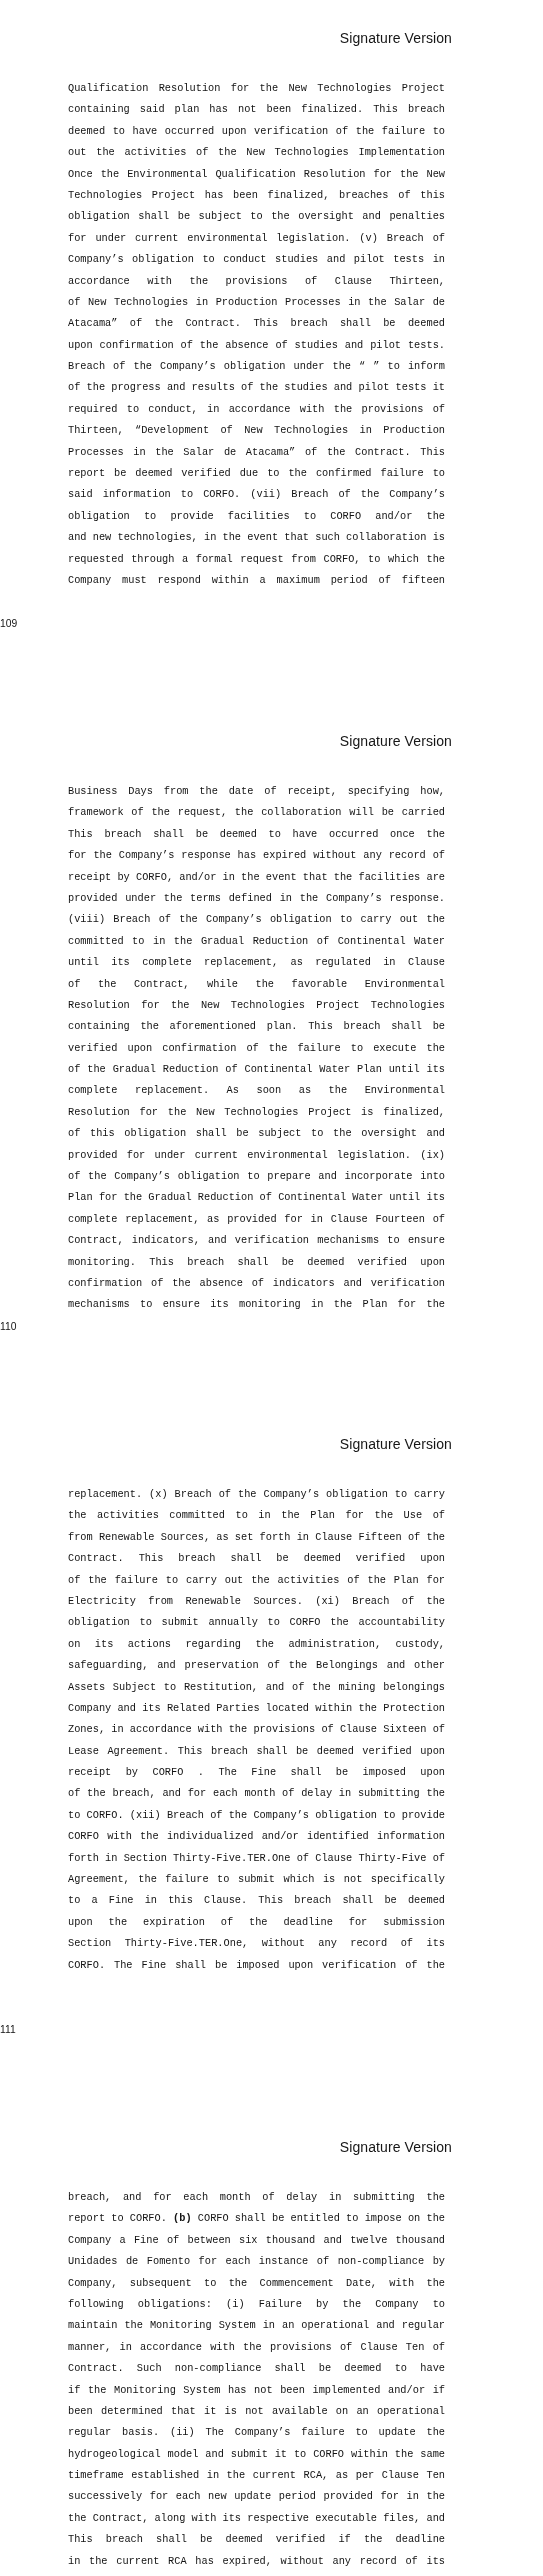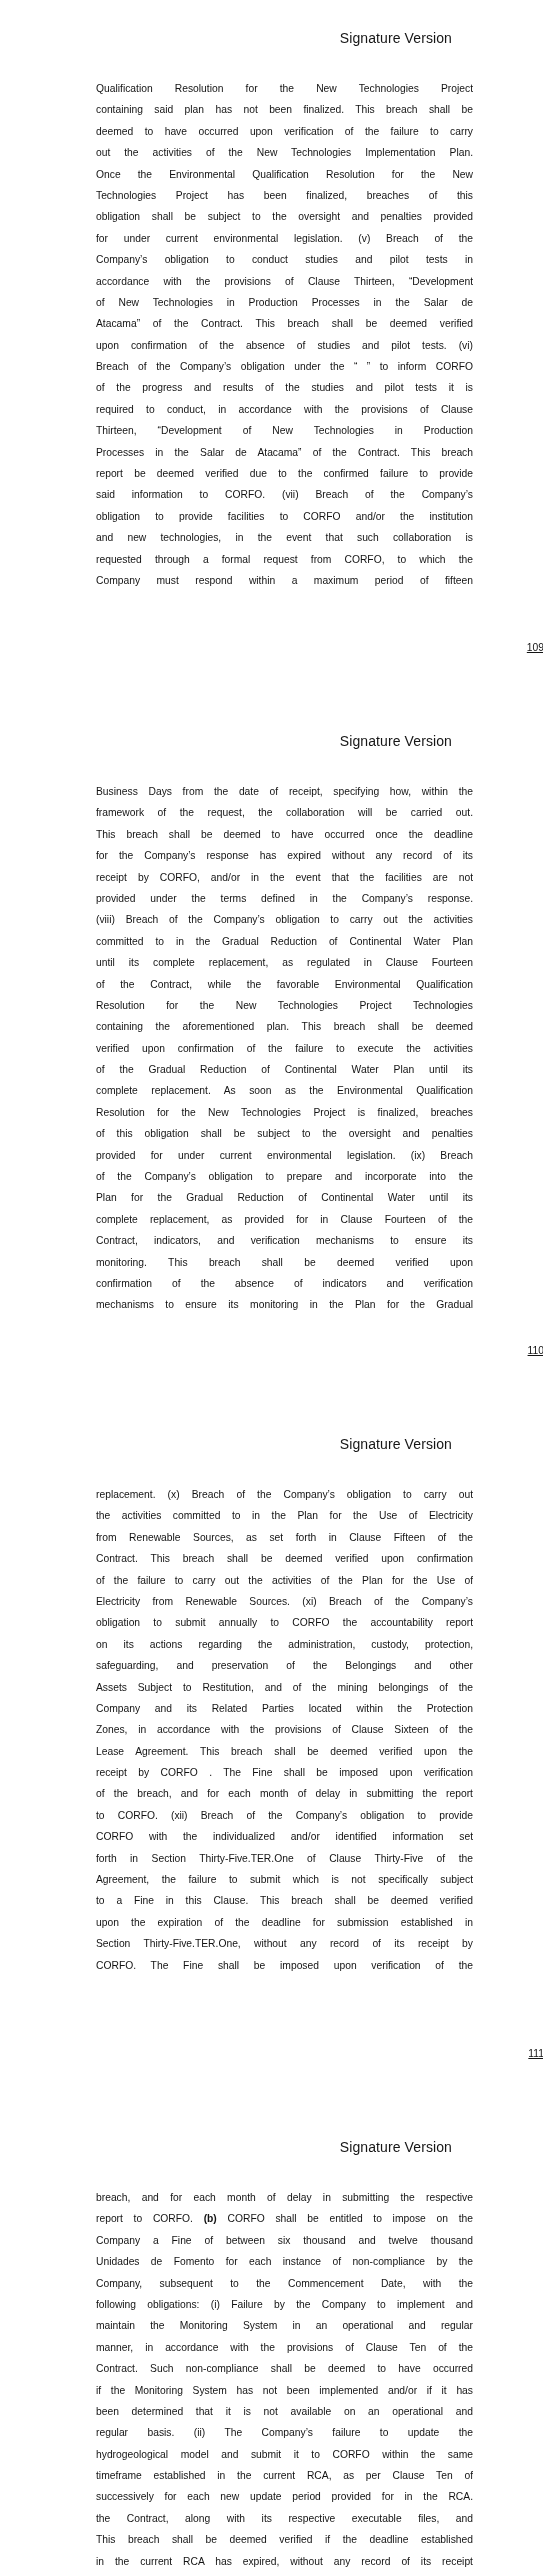--- a/index.html
+++ b/index.html
@@ -29,43 +29,43 @@
     width: 371px;
     text-align: right;
     font-size: 14px;
     line-height: 12.4px;
     color: #161616;
     letter-spacing: 0.1px;
   }
   .lines {
     position: absolute;
     top: 78px;
-    left: 96px;
+    left: 68px;
     width: 377px;
+    font-family: Liberation Mono, monospace;
   }
   .line {
     height: 21.4px;
     line-height: 21.4px;
     font-size: 10.3px;
     text-align: justify;
     text-align-last: justify;
     overflow: hidden;
     color: #131313;
   }
   .line b { font-weight: bold; }
   .pagenum {
     position: absolute;
-    top: 642px;
+    top: 618px;
     left: 0;
     width: 544px;
-    text-align: right;
+    text-align: left;
     font-size: 10.3px;
     line-height: 12.4px;
     color: #131313;
-    text-decoration: underline;
   }
 </style>
 </head>
 <body>
 
 <div class="doc">
 
   <section class="page">
     <div class="header"><span>Signature Version</span></div>
     <div class="lines">

